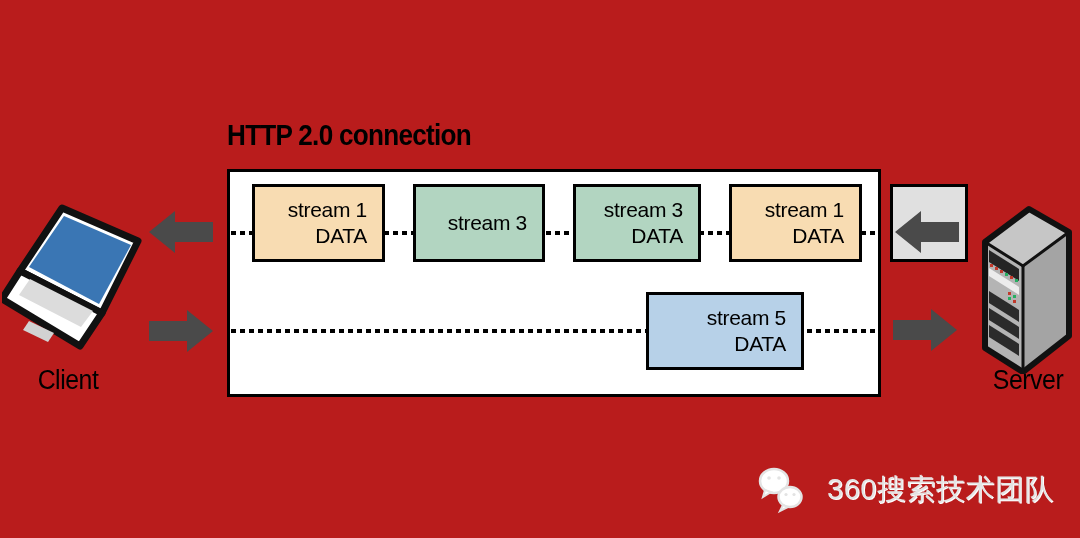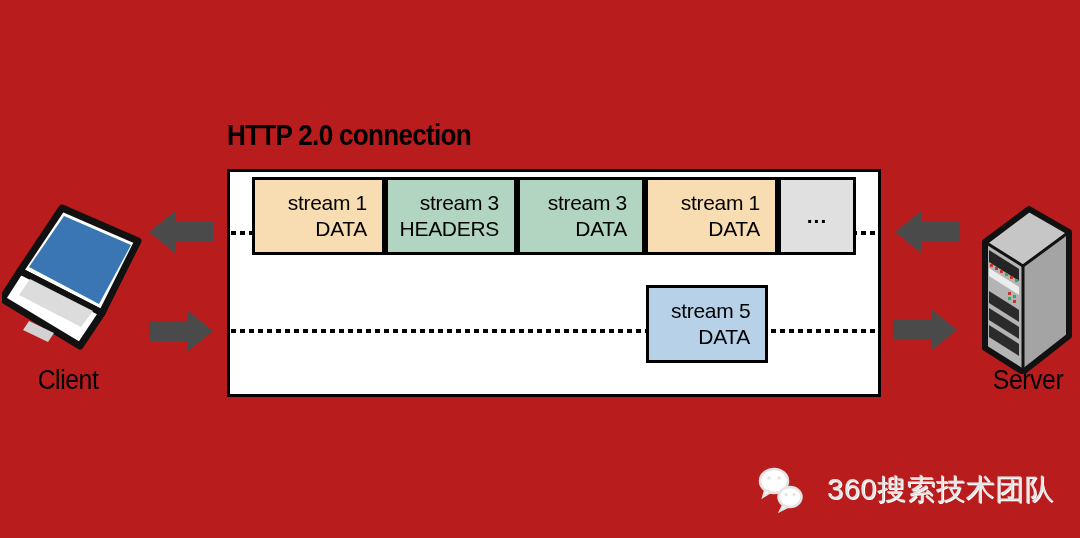--- a/index.html
+++ b/index.html
@@ -18,33 +18,33 @@
     border:3px solid #000;box-sizing:border-box;background:#fff;z-index:0;
   }
   
   .dotline{
     position:absolute;height:4px;z-index:1;
     background:repeating-linear-gradient(90deg,#000 0 5px,transparent 5px 9px);
   }
   .dotline.row1{left:231px;top:231px;width:648px;}
   .dotline.row2{left:231px;top:329px;width:648px;}
   
-  .frame-row{position:absolute;left:252px;top:177px;display:flex;z-index:2;}
+  .frame-row{position:absolute;left:252px;top:184px;display:flex;z-index:2;gap:28px;}
   .frame{
     height:78px;border:3px solid #000;box-sizing:border-box;
     display:flex;flex-direction:column;justify-content:center;
     text-align:right;padding-right:15px;font-size:21px;line-height:1.22;
     letter-spacing:-0.3px;white-space:nowrap;
   }
   .frame.b1{width:133px;}
   .frame.b2{width:132px;}
   .frame.b3{width:128px;}
   .frame.b4{width:133px;}
   .frame.b5{width:78px;text-align:center;padding-right:0;font-weight:bold;letter-spacing:1px;}
-  .frame.solo{position:absolute;left:646px;top:285px;width:122px;z-index:2;padding-left:22px;}
+  .frame.solo{position:absolute;left:646px;top:292px;width:158px;z-index:2;padding-left:22px;}
   
   .arrow{position:absolute;width:64px;height:46px;z-index:3;}
   .a-tl{left:149px;top:209px;}
   .a-bl{left:149px;top:308px;}
   .a-tr{left:895px;top:209px;}
   .a-br{left:893px;top:307px;}
   
   .laptop{position:absolute;left:2px;top:203px;width:145px;height:165px;}
   .server{position:absolute;left:972px;top:196px;width:100px;height:178px;}
   .endpoint-label{
@@ -73,21 +73,20 @@
   <div class="dotline row1"></div>
   <div class="dotline row2"></div>
 
   <div class="frame-row">
     <div class="frame b1" style="background-color: rgb(248, 220, 178);">
       <span>stream 1</span>
       <span>DATA</span>
     </div>
     <div class="frame b2" style="background-color: rgb(178, 213, 193);">
       <span>stream 3</span>
-      <span>HEADERS</span>
     </div>
     <div class="frame b3" style="background-color: rgb(178, 213, 193);">
       <span>stream 3</span>
       <span>DATA</span>
     </div>
     <div class="frame b4" style="background-color: rgb(248, 220, 178);">
       <span>stream 1</span>
       <span>DATA</span>
     </div>
     <div class="frame b5" style="background-color: rgb(224, 224, 224);">

